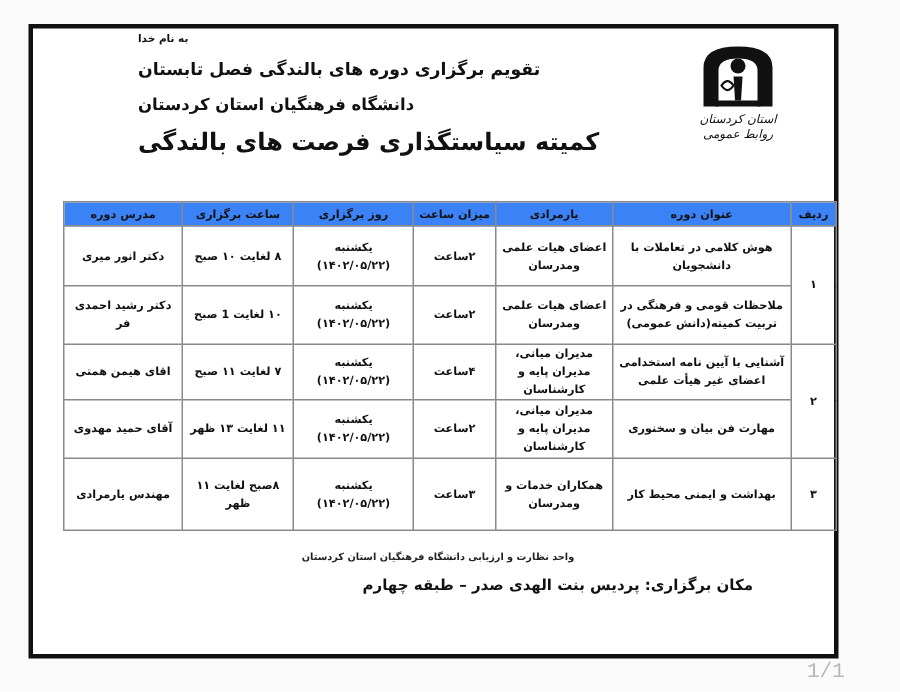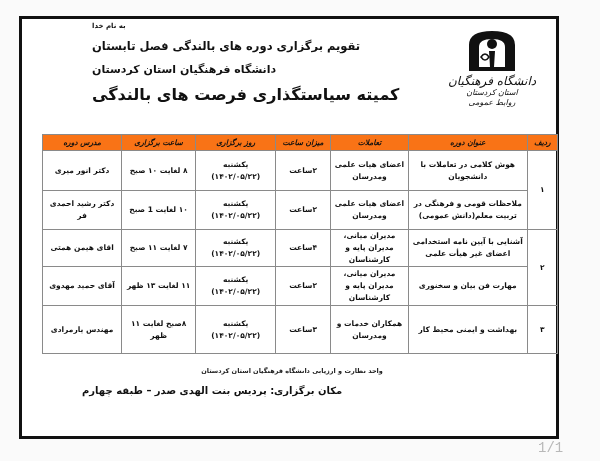--- a/index.html
+++ b/index.html
@@ -57,24 +57,23 @@
       color: #111;
     }
     table.sched th, table.sched td {
       border: 1px solid #8a8a8a;
       text-align: center;
       vertical-align: middle;
       padding: 0 3px;
       line-height: 12px;
     }
     table.sched th {
-      background: #f97316;
+      background: #3b82f6;
       height: 15px;
       font-size: 7.5px;
-      font-style: italic;
     }
     .c-row { width: 30px; }
     .c-title { width: 117px; }
     .c-part { width: 77px; }
     .c-hours { width: 54px; }
     .c-day { width: 79px; }
     .c-time { width: 73px; }
     .c-inst { width: 78px; }
     tr.r1 td { height: 39px; }
     tr.r2 td { height: 38px; }
@@ -93,21 +92,21 @@
       text-align: center;
       direction: rtl;
       font-size: 6.5px;
       font-weight: bold;
       color: #222;
     }
     .footer-place {
       position: absolute;
       left: 60px; width: 420px;
       top: 366px;
-      text-align: left;
+      text-align: right;
       direction: rtl;
       font-size: 10px;
       font-weight: bold;
       color: #111;
     }
     .pager {
       position: absolute;
       left: 538px; top: 440px;
       font-size: 14px;
       color: #b8b8b8;
@@ -121,21 +120,20 @@
   <div class="page">
 
     <div class="logo">
       <svg width="58" height="48" viewBox="0 0 58 48">
         <path d="M6 44 L6 18 Q6 4 29 4 Q52 4 52 18 L52 44 L42 44 L42 20 Q42 12 29 12 Q16 12 16 20 L16 44 Z" fill="#111"></path>
         <circle cx="29" cy="17" r="5" fill="#111"></circle>
         <path d="M26 24 L32 24 L31 40 L27 40 Z" fill="#111"></path>
         <path d="M18 30 Q22 24 26 30 Q22 36 18 30 Z" fill="#fff" stroke="#111" stroke-width="1.5"></path>
         <rect x="14" y="40" width="30" height="4" fill="#111"></rect>
       </svg>
-      <div class="l1">دانشگاه فرهنگیان</div>
       <div class="l2">استان کردستان</div>
       <div class="l2">روابط عمومی</div>
     </div>
 
     <div class="heading bismillah">به نام خدا</div>
     <div class="heading title2">دانشگاه فرهنگیان استان کردستان</div>
     <div class="heading title1">تقویم برگزاری دوره های بالندگی فصل تابستان</div>
     <div class="heading title3">کمیته سیاستگذاری فرصت های بالندگی</div>
 
     <table class="sched">
@@ -145,39 +143,39 @@
           <col class="c-part">
           <col class="c-hours">
           <col class="c-day">
           <col class="c-time">
           <col class="c-inst">
       </colgroup>
       <thead>
         <tr>
           <th>ردیف</th>
           <th>عنوان دوره</th>
-          <th>تعاملات</th>
+          <th>یارمرادی</th>
           <th>میزان ساعت</th>
           <th>روز برگزاری</th>
           <th>ساعت برگزاری</th>
           <th>مدرس دوره</th>
         </tr>
       </thead>
       <tbody>
         <tr class="r1">
           <td rowspan="2">۱</td>
           <td>هوش کلامی در تعاملات با دانشجویان</td>
           <td>اعضای هیات علمی ومدرسان</td>
           <td>۲ساعت</td>
           <td class="day">یکشنبه (۱۴۰۲/۰۵/۲۲)</td>
           <td class="time">۸ لغایت ۱۰ صبح</td>
           <td class="inst">دکتر انور میری</td>
         </tr>
         <tr class="r2">
-          <td>ملاحظات قومی و فرهنگی در تربیت معلم(دانش عمومی)</td>
+          <td>ملاحظات قومی و فرهنگی در تربیت کمیته(دانش عمومی)</td>
           <td>اعضای هیات علمی ومدرسان</td>
           <td>۲ساعت</td>
           <td class="day">یکشنبه (۱۴۰۲/۰۵/۲۲)</td>
           <td class="time">۱۰ لغایت 1 صبح</td>
           <td class="inst">دکتر رشید احمدی فر</td>
         </tr>
         <tr class="r3">
           <td rowspan="2">۲</td>
           <td class="top">آشنایی با آیین نامه استخدامی اعضای غیر هیأت علمی</td>
           <td>مدیران میانی، مدیران پایه و کارشناسان</td>

